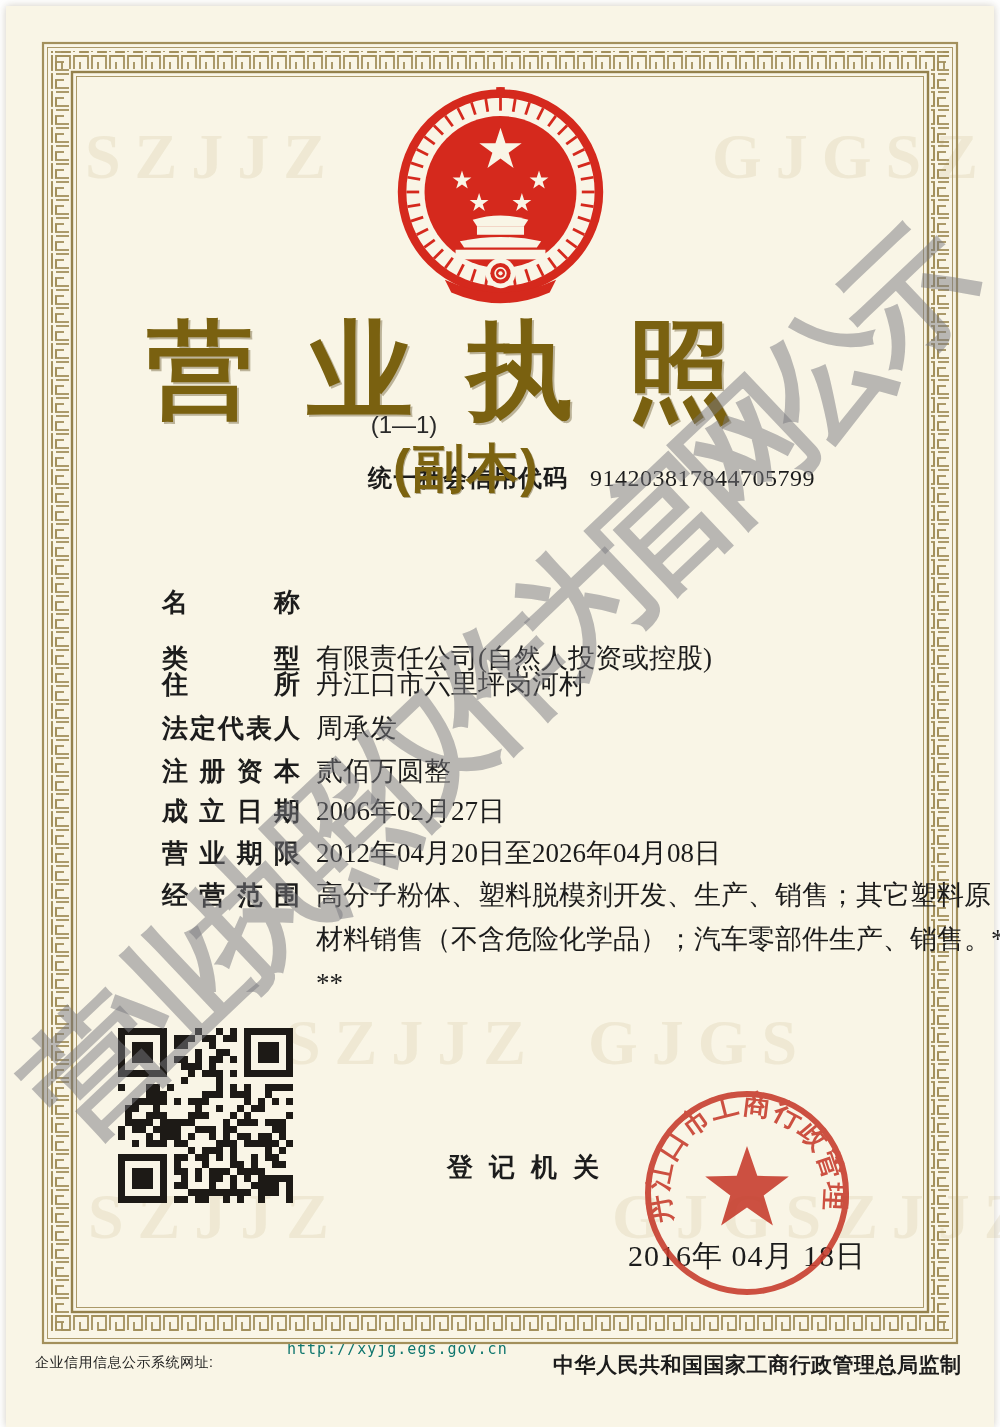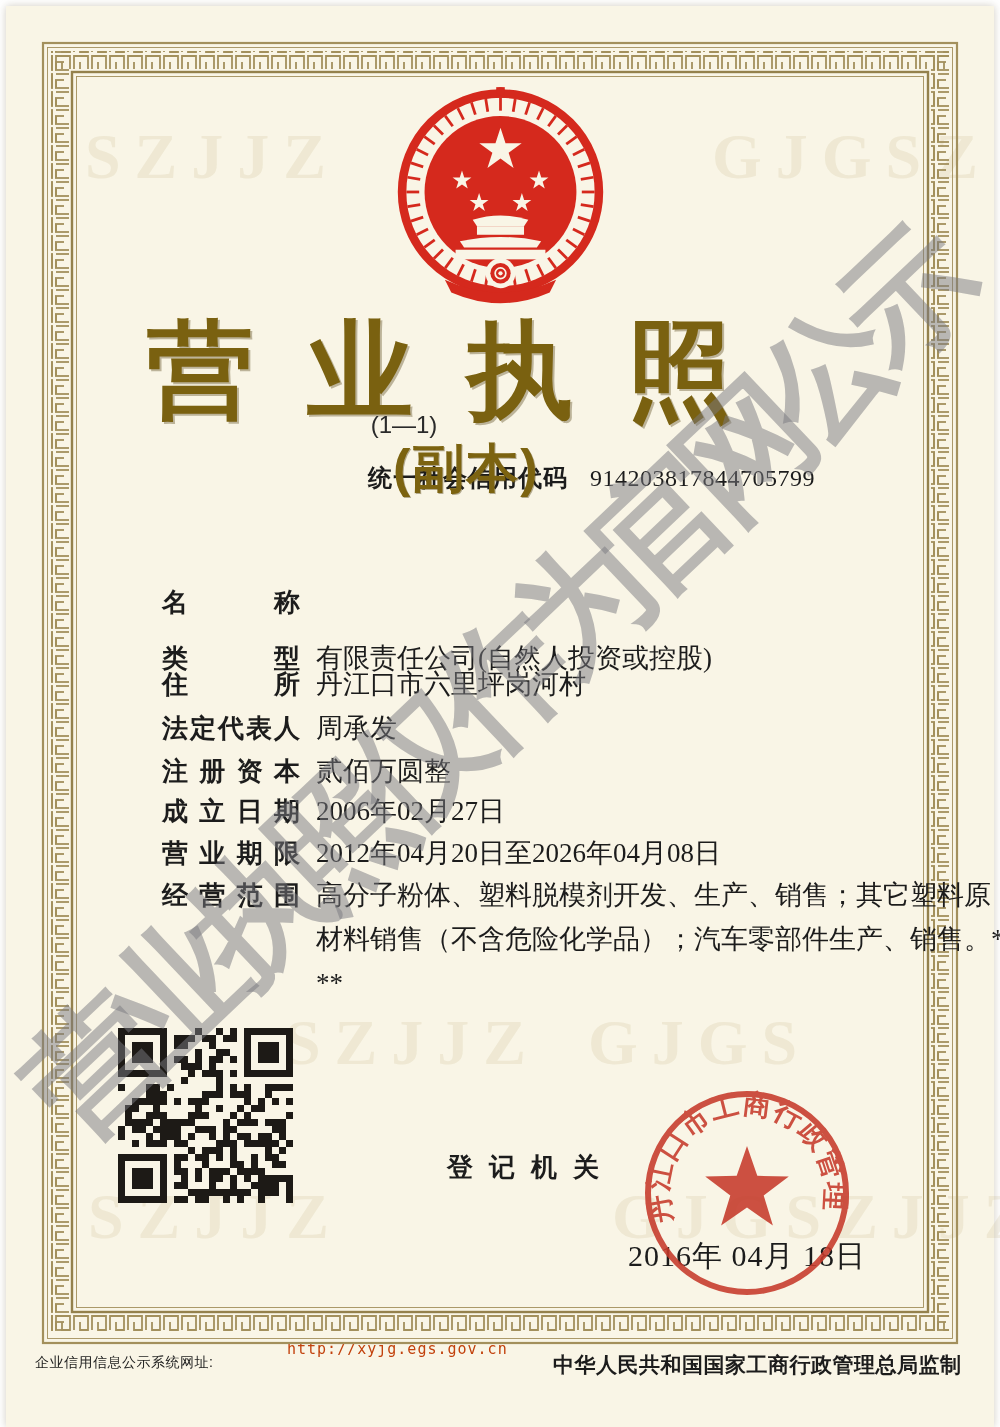--- a/index.html
+++ b/index.html
@@ -25,21 +25,21 @@
   
   .row{position:absolute;left:142px;display:flex;align-items:baseline;z-index:4;margin-left:20px;}
   .flabel{display:inline-block;width:138px;font-weight:700;font-size:26px;
           text-align:justify;text-align-last:justify;flex:none;}
   .fvalue{font-family:"Liberation Serif",serif;font-size:27px;margin-left:16px;white-space:nowrap;}
   .fvalue.scope{white-space:pre-line;width:690px;line-height:44px;}
   .regauth{left:447px;top:1150px;font-weight:700;font-size:26px;letter-spacing:16px;z-index:4;}
   .datetext{left:628px;top:1236px;font-family:"Liberation Serif",serif;font-size:30px;
             letter-spacing:1px;z-index:10;}
   .footer-label{left:35px;top:1354px;font-size:14px;letter-spacing:.5px;}
-  .footer-url{left:287px;top:1340px;font-family:"DejaVu Sans Mono",monospace;font-size:15px;color:#c2410c;letter-spacing:1px;}
+  .footer-url{left:287px;top:1340px;font-family:"DejaVu Sans Mono",monospace;font-size:15px;color:#0f766e;letter-spacing:1px;}
   .footer-issuer{left:553px;top:1351px;font-size:21px;font-weight:600;letter-spacing:.5px;}
   
   .watermark{left:50px;top:1024px;transform:rotate(-43.5deg);transform-origin:0 50%;
              font-size:130px;font-weight:700;letter-spacing:-18px;white-space:nowrap;
              color:rgba(122,122,128,.50);z-index:50;pointer-events:none;
              font-family:"Liberation Sans",sans-serif;}
   svg{display:block;}
 </style>
 </head>
 <body>

